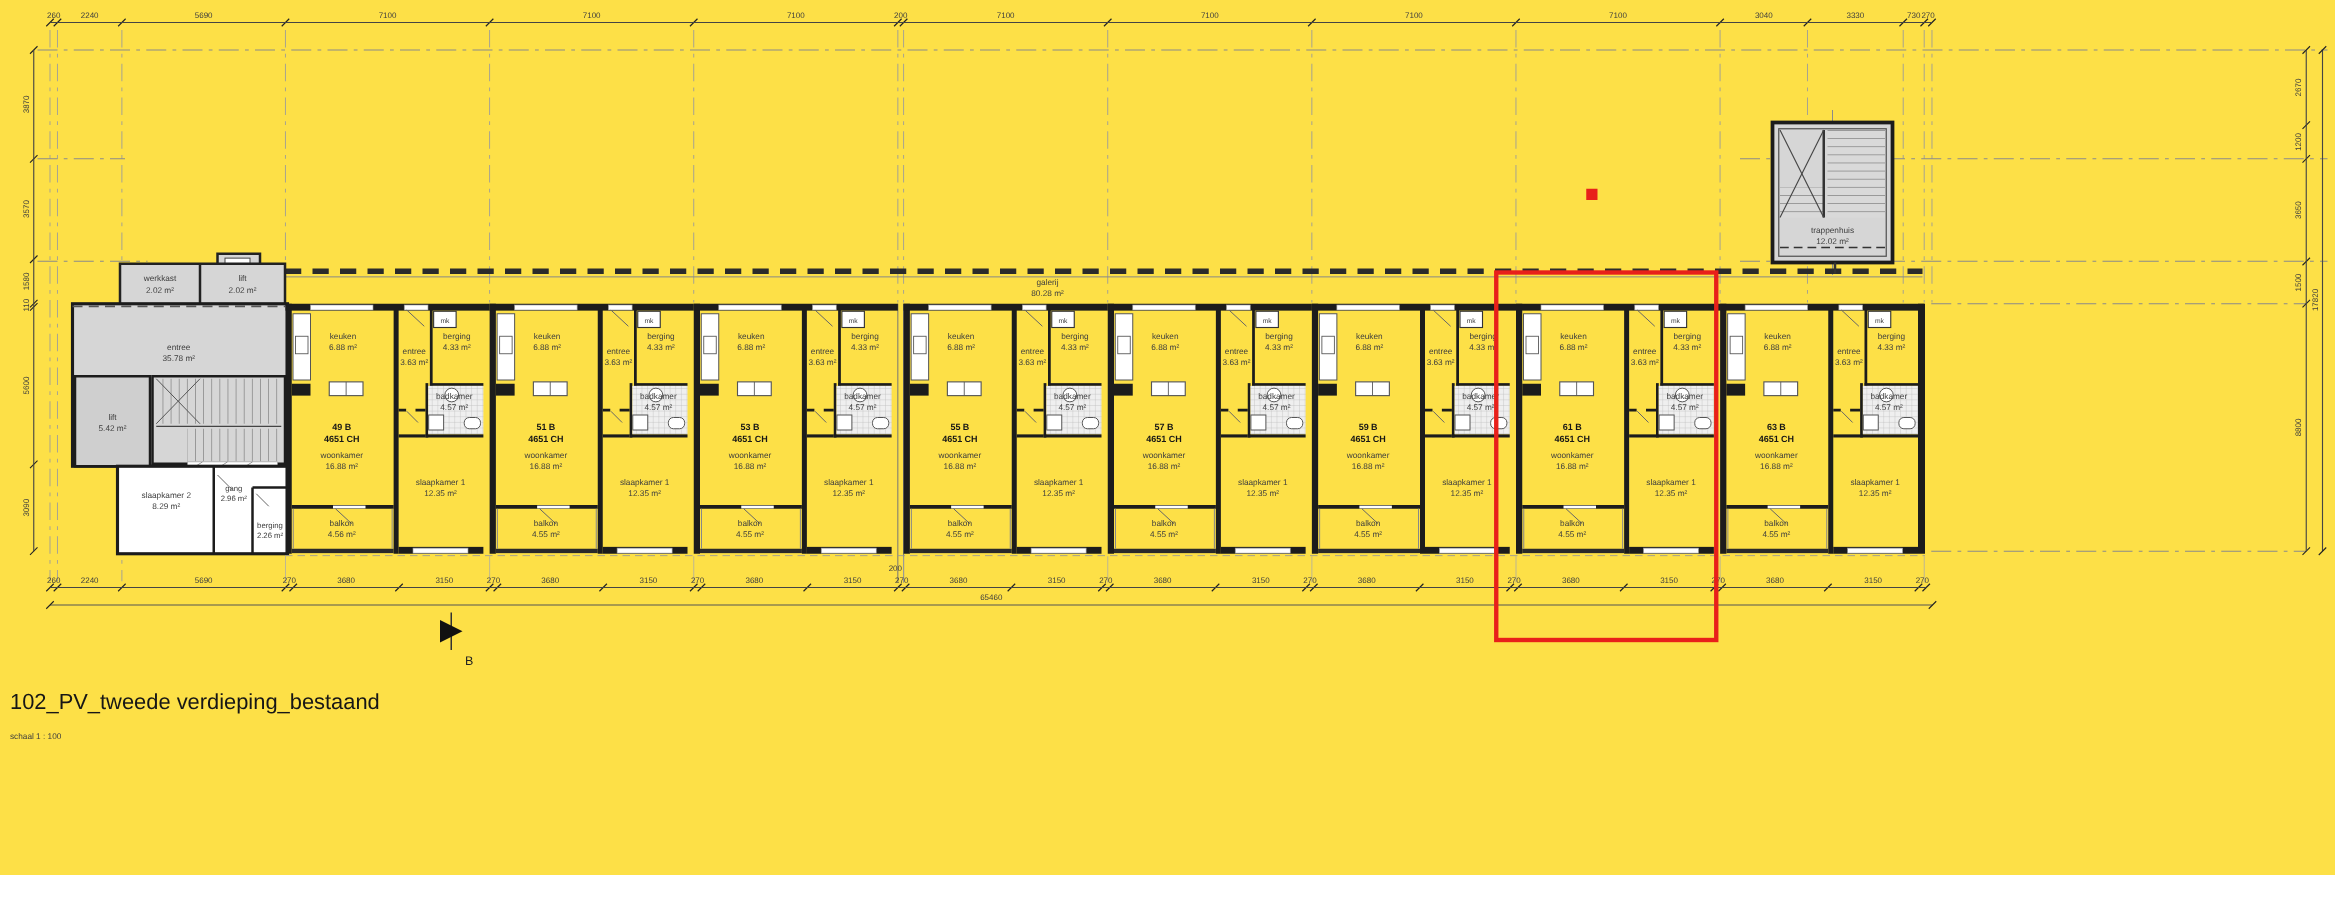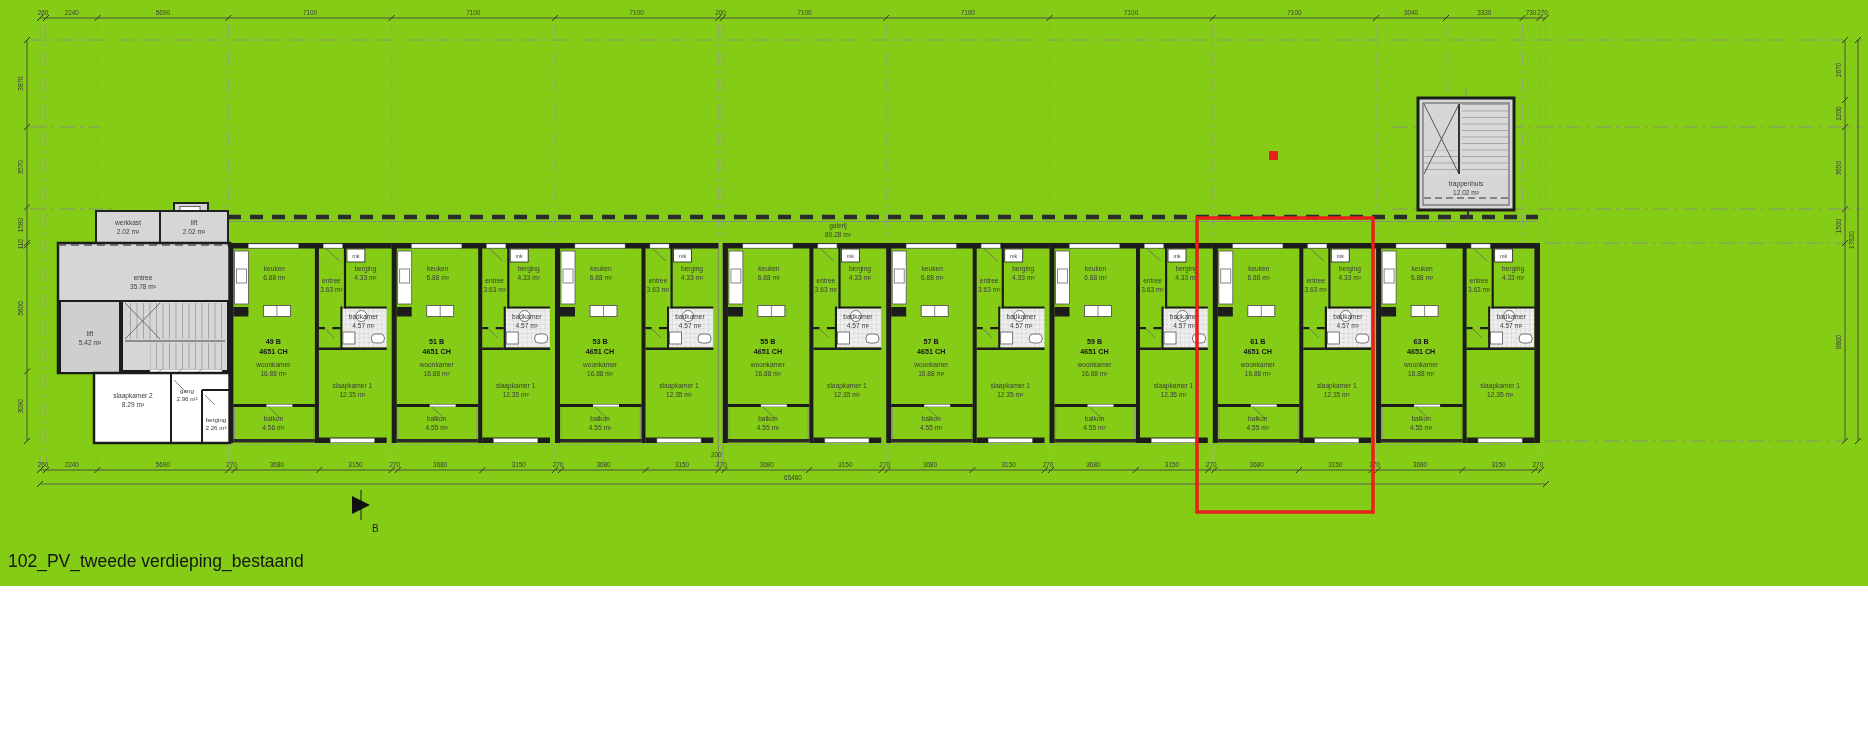--- a/index.html
+++ b/index.html
@@ -1,16 +1,16 @@
 <!DOCTYPE html>
 <html><head>
 <meta charset="utf-8">
 <style>
   html,body{margin:0;padding:0;background:#ffffff;}
-  #sheet{width:1868px;height:586px;position:relative;background:#84cc16;overflow:hidden;}
+  #sheet{width:1868px;height:700px;position:relative;background:#fde047;overflow:hidden;}
   svg{font-family:"Liberation Sans","DejaVu Sans",sans-serif;}
   text{fill:#3d3d3d;}
   .rm{font-size:6.6px;text-anchor:middle;}
   .rmL{font-size:6.2px;text-anchor:middle;}
   .unitno{font-size:7.2px;font-weight:bold;text-anchor:middle;fill:#161616;}
   .dimtxt{font-size:6.4px;text-anchor:middle;fill:#3d3d3d;}
   .titletxt{font-size:17.5px;fill:#161616;}
   .scaletxt{font-size:6.6px;fill:#3d3d3d;}
   .mklbl{font-size:5.4px;text-anchor:middle;}
   .seclbl{font-size:10px;fill:#222;}

